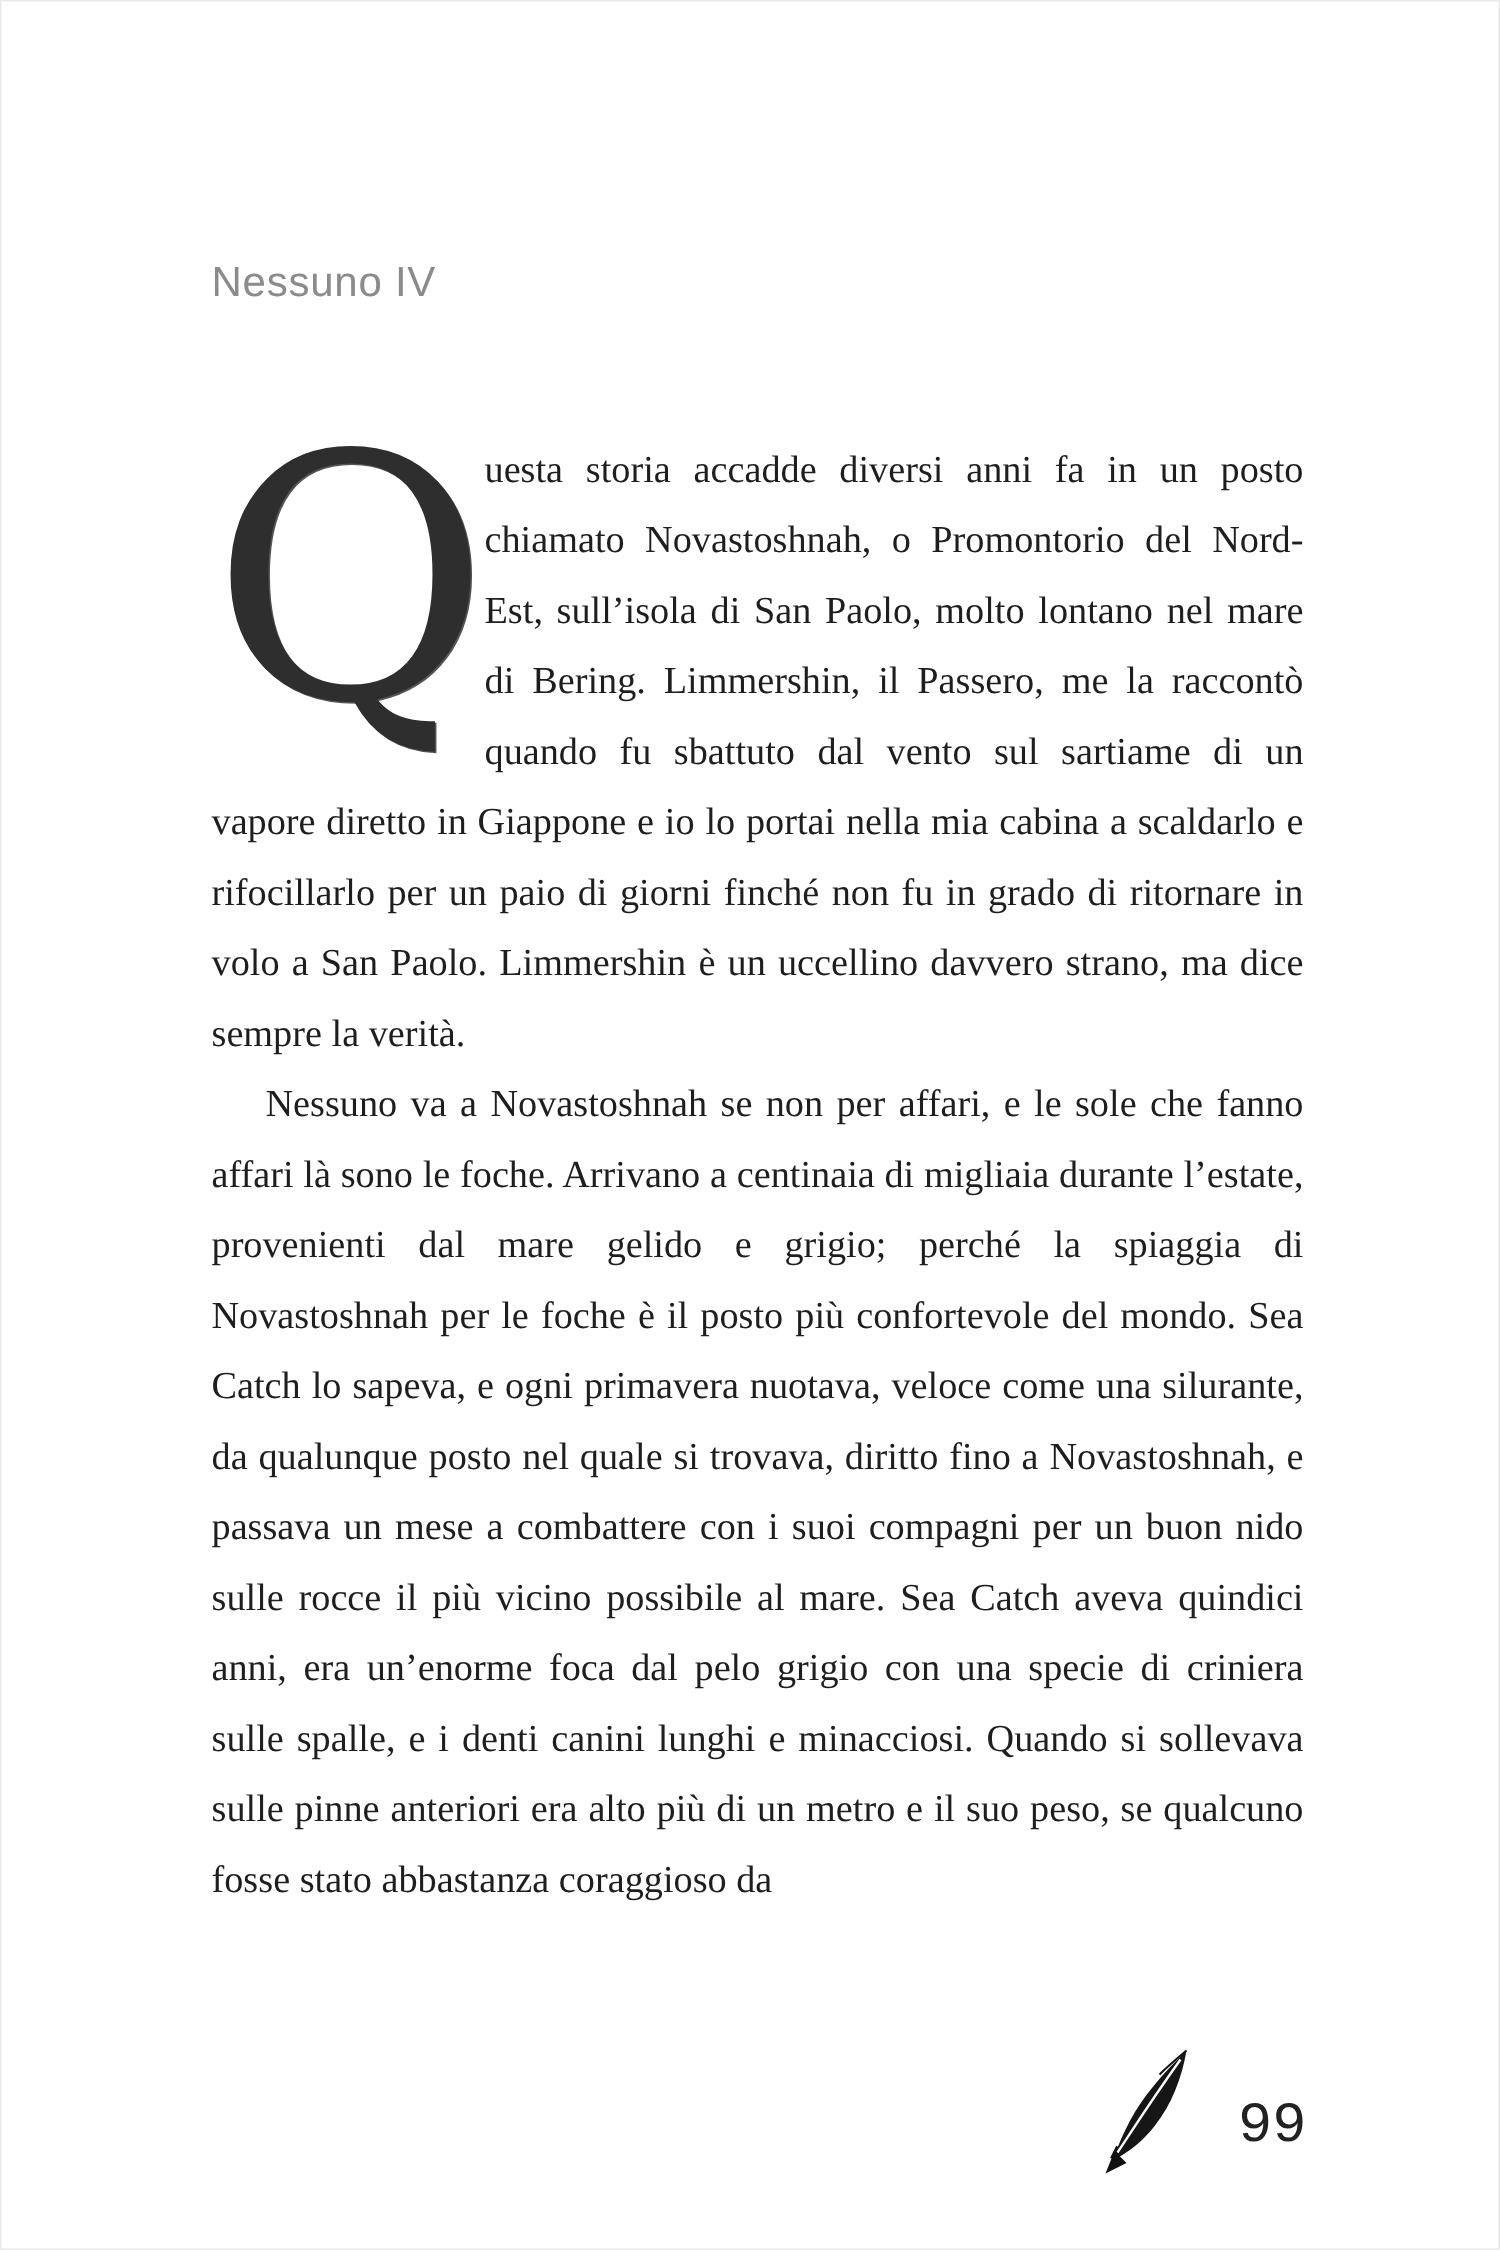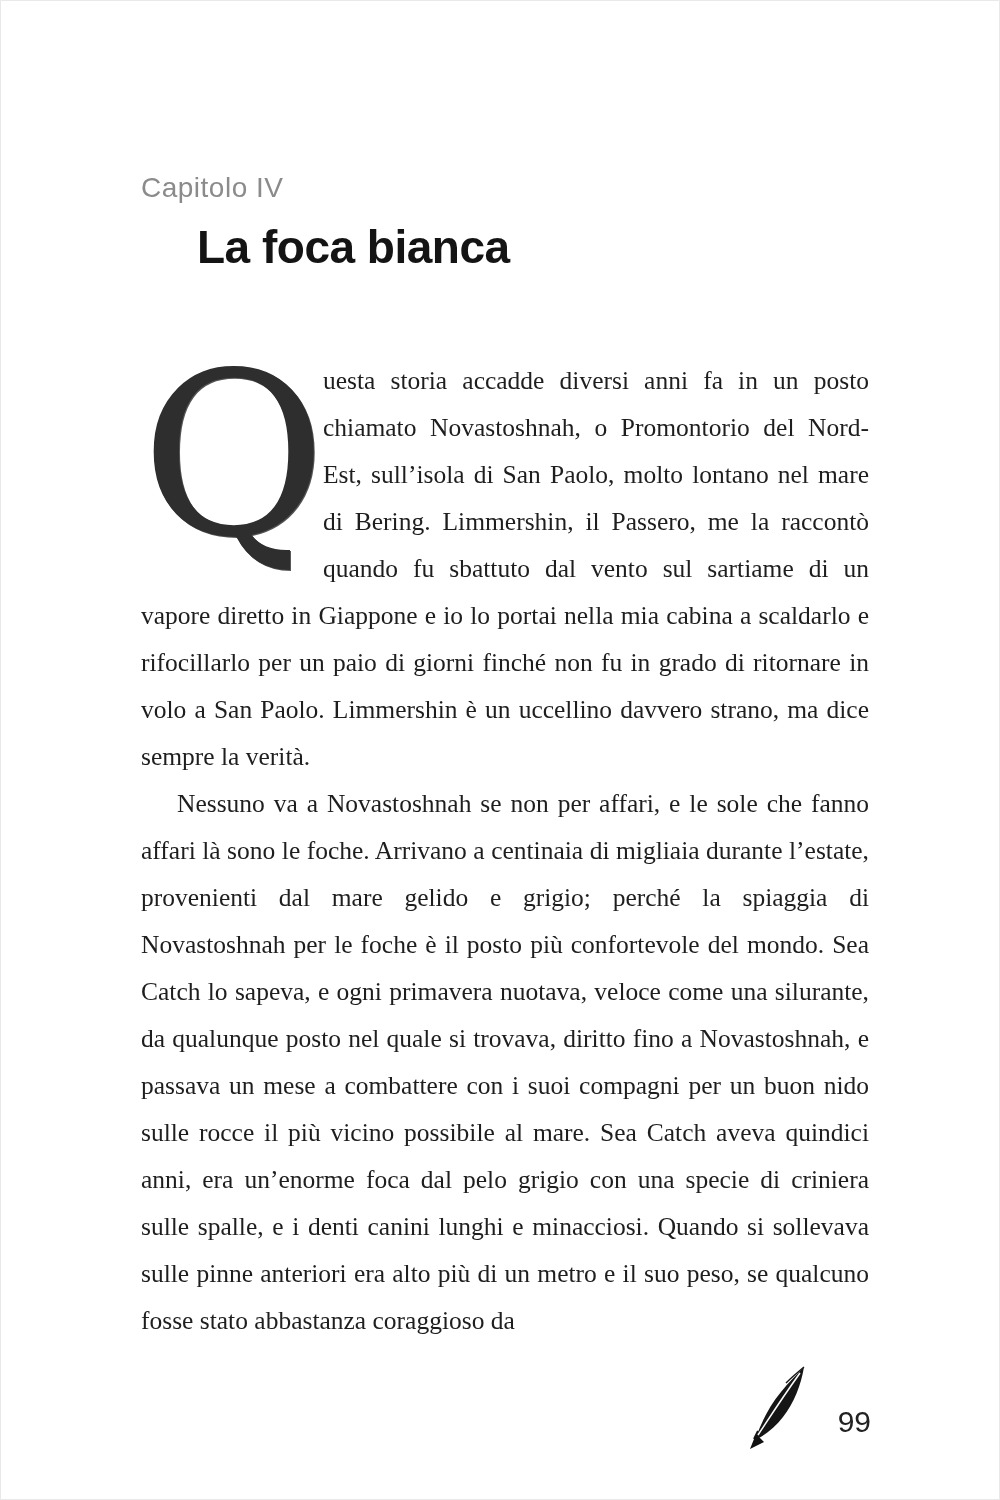--- a/index.html
+++ b/index.html
@@ -79,36 +79,35 @@
     bottom: 44px;
     display: flex;
     align-items: flex-end;
     gap: 30px;
   }
   .quill {
     display: inline-block;
     line-height: 0;
   }
   .page-number {
-    font-family: Liberation Sans, sans-serif;
-    font-size: 30px;
+    font-family: Liberation Mono, monospace;
+    font-size: 38px;
     color: #222222;
     line-height: 1;
     padding-bottom: 18px;
   }
 </style>
 </head>
 <body>
 
 <div class="page">
   <div class="content">
 
-    <div class="chapter-label">Capitolo IV</div>
+    <div class="chapter-label">Nessuno IV</div>
 
-    <h1 class="chapter-title">La foca bianca</h1>
 
     <div class="body-text">
       <p class="para clearfix"><span class="dropcap">Q</span><span>uesta storia accadde diversi anni fa in un posto chiamato Novastoshnah, o Promontorio del Nord-Est, sull’isola di San Paolo, molto lontano nel mare di Bering. Limmershin, il Passero, me la raccontò quando fu sbattuto dal vento sul sartiame di un vapore diretto in Giappone e io lo portai nella mia cabina a scaldarlo e rifocillarlo per un paio di giorni finché non fu in grado di ritornare in volo a San Paolo. Limmershin è un uccellino davvero strano, ma dice sempre la verità.</span></p>
 
       <p class="para indent">Nessuno va a Novastoshnah se non per affari, e le sole che fanno affari là sono le foche. Arrivano a centinaia di migliaia durante l’estate, provenienti dal mare gelido e grigio; perché la spiaggia di Novastoshnah per le foche è il posto più confortevole del mondo. Sea Catch lo sapeva, e ogni primavera nuotava, veloce come una silurante, da qualunque posto nel quale si trovava, diritto fino a Novastoshnah, e passava un mese a combattere con i suoi compagni per un buon nido sulle rocce il più vicino possibile al mare. Sea Catch aveva quindici anni, era un’enorme foca dal pelo grigio con una specie di criniera sulle spalle, e i denti canini lunghi e minacciosi. Quando si sollevava sulle pinne anteriori era alto più di un metro e il suo peso, se qualcuno fosse stato abbastanza coraggioso da</p>
     </div>
 
   </div>
 
   <div class="footer">

